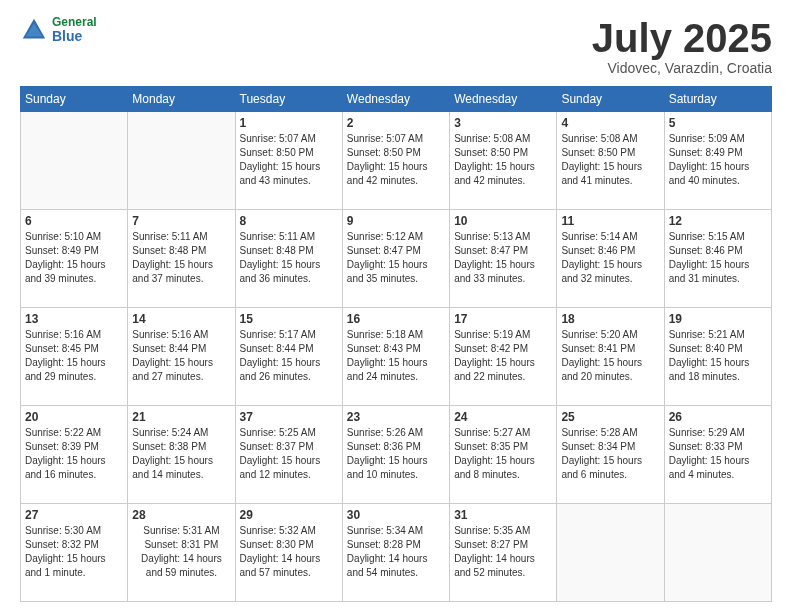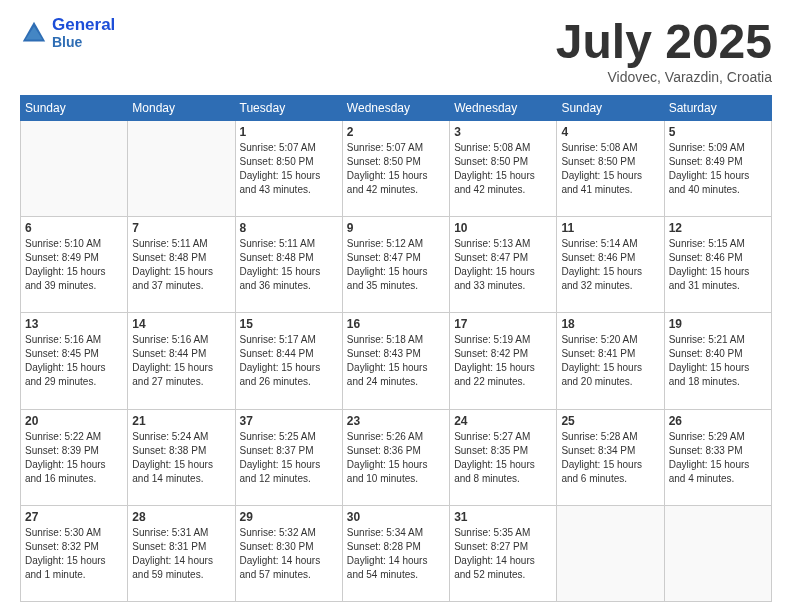--- a/index.html
+++ b/index.html
@@ -26,39 +26,39 @@
     .logo {
       display: flex;
       align-items: center;
     }
     .logo-text {
       display: flex;
       flex-direction: column;
       line-height: 1.1;
     }
     .logo-general {
-      font-size: 17px;
+      font-size: 12px;
       font-weight: bold;
-      color: #1d4ed8;
+      color: #15803d;
     }
     .logo-blue {
       font-size: 14px;
       font-weight: bold;
       color: #2e6db4;
     }
     .logo-icon {
       width: 28px;
       height: 28px;
       margin-right: 4px;
     }
     .title-block {
       text-align: right;
     }
     .month-title {
-      font-size: 48px;
+      font-size: 40px;
       font-weight: bold;
       color: #333;
       line-height: 1.1;
     }
     .location {
       font-size: 14px;
       color: #555;
     }
     .calendar {
       flex: 1;
@@ -301,21 +301,21 @@
         </tr>
         <tr>
           <td>
             <span class="day-num">27</span>
             <div class="day-detail" style="white-space: pre-line;">Sunrise: 5:30 AM
 Sunset: 8:32 PM
 Daylight: 15 hours and 1 minute.</div>
           </td>
           <td>
             <span class="day-num">28</span>
-            <div class="day-detail" style="white-space: pre-line;">Sunrise: 5:31 AM
+            <div class="day-detail" style="white-space: pre-line; text-align: center;">Sunrise: 5:31 AM
 Sunset: 8:31 PM
 Daylight: 14 hours and 59 minutes.</div>
           </td>
           <td>
             <span class="day-num">29</span>
             <div class="day-detail" style="white-space: pre-line;">Sunrise: 5:32 AM
 Sunset: 8:30 PM
 Daylight: 14 hours and 57 minutes.</div>
           </td>
           <td>

